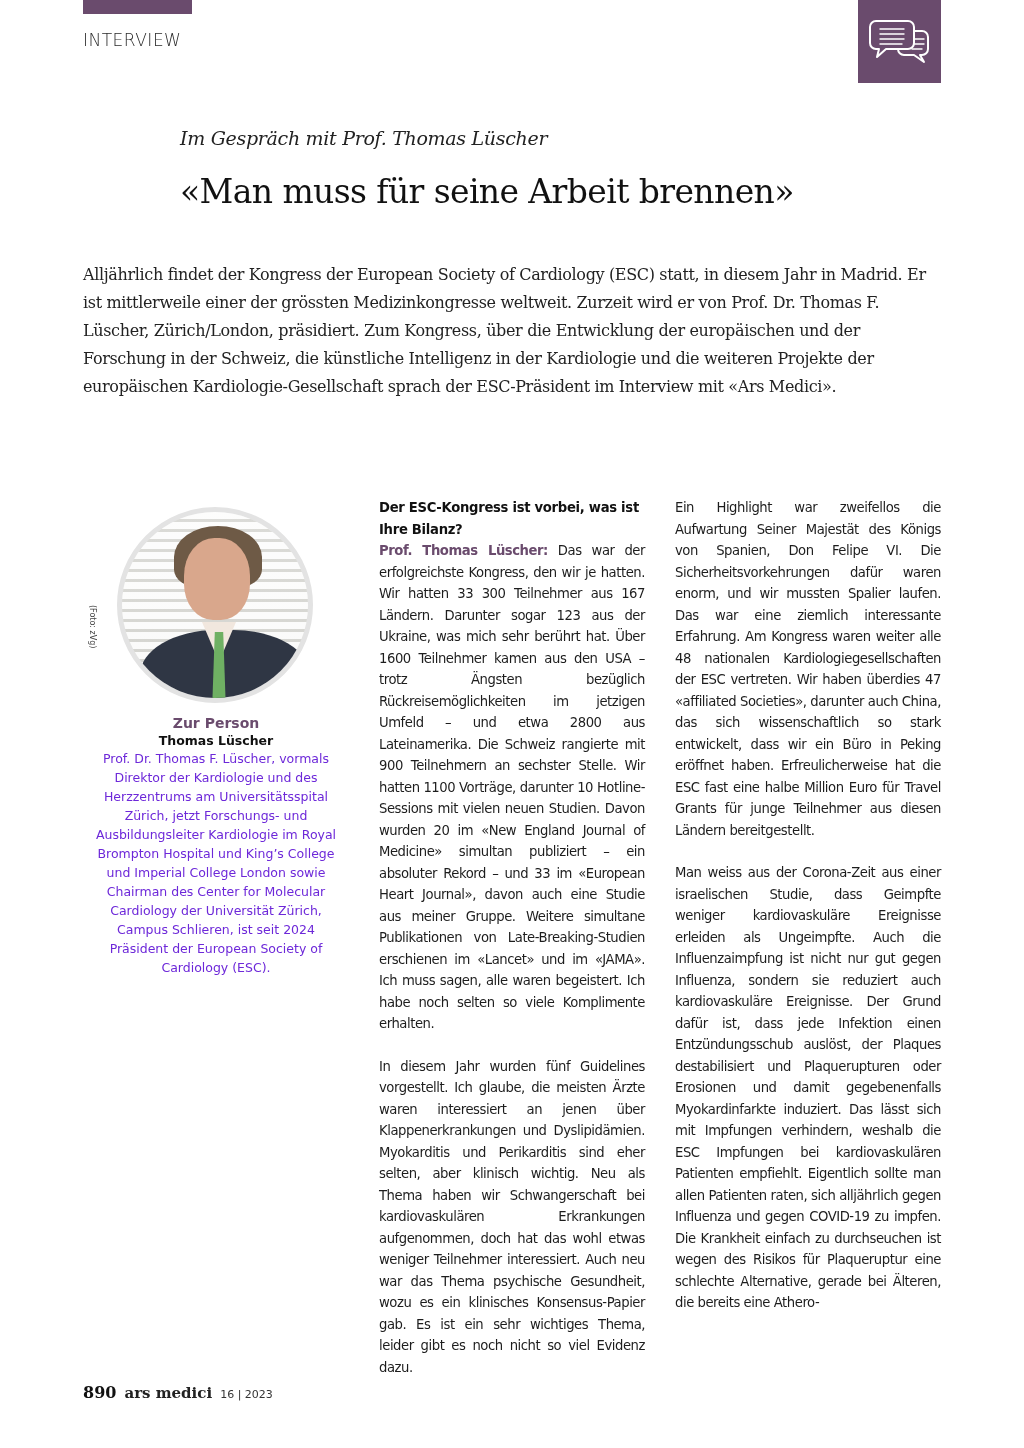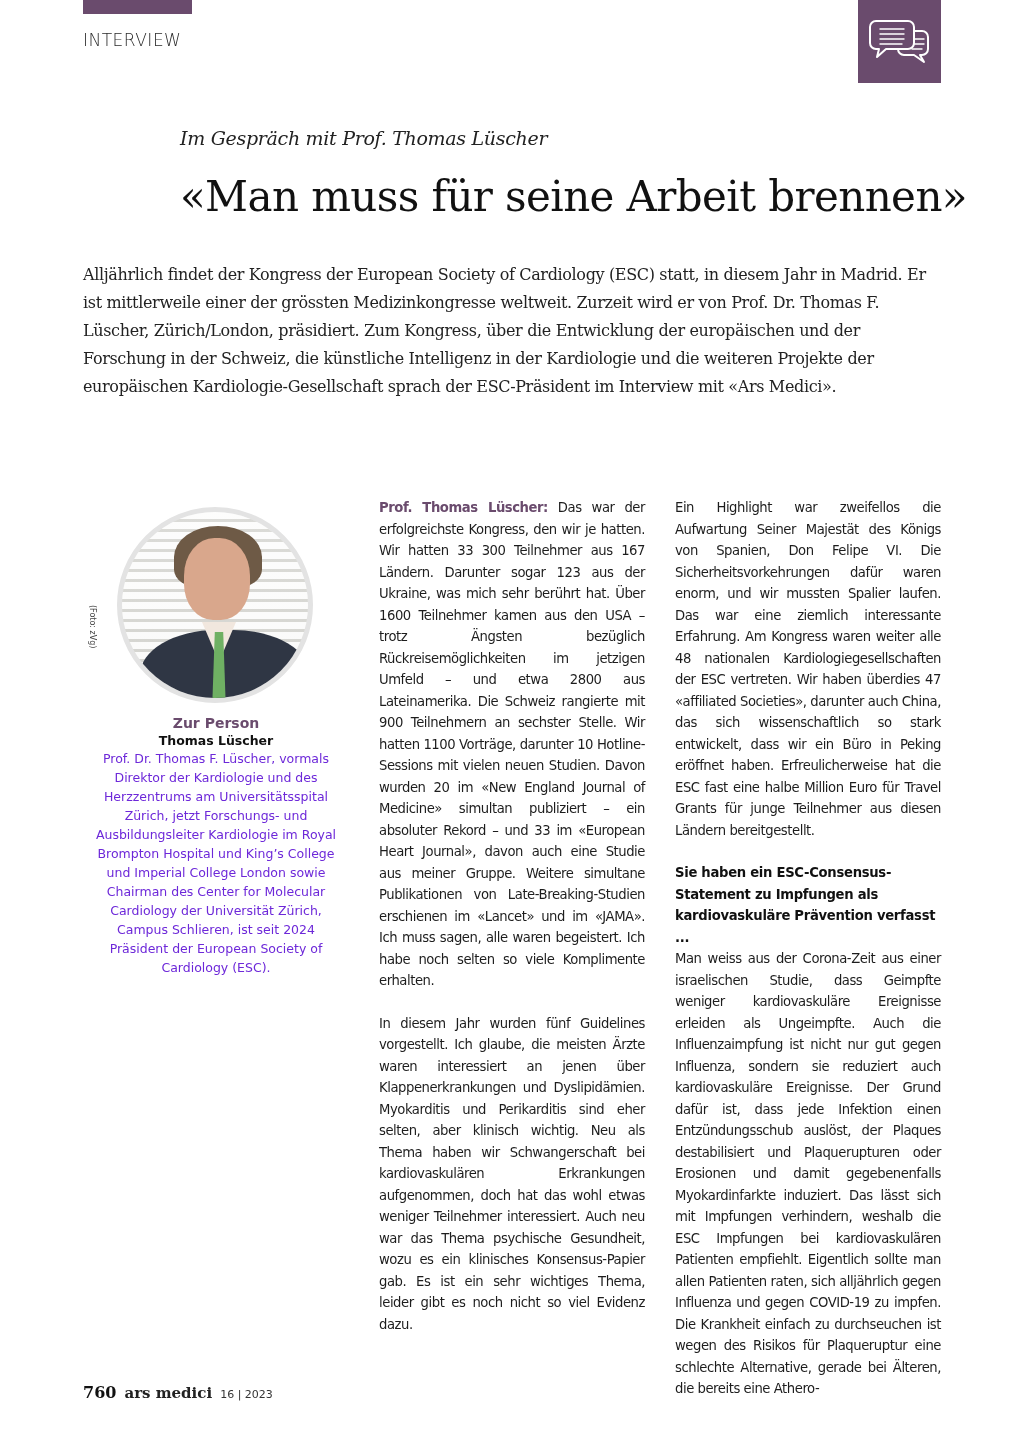--- a/index.html
+++ b/index.html
@@ -5,21 +5,21 @@
     * { box-sizing: border-box; margin: 0; padding: 0; }
     html, body { width: 1024px; height: 1448px; background: #ffffff; overflow: hidden; }
     body { position: relative; color: #1a1a1a; font-family: "DejaVu Sans", sans-serif; }
 
     .top-bar { position: absolute; left: 83px; top: 0; width: 109px; height: 14px; background: #6a4b6d; }
     .section-label { position: absolute; left: 83px; top: 30px; font-family: "DejaVu Sans", sans-serif; font-size: 17px; letter-spacing: 0.5px; color: #2a2a2a; font-weight: 300; }
 
     .icon-box { position: absolute; left: 858px; top: 0; width: 83px; height: 83px; background: #6a4b6d; display: flex; align-items: center; justify-content: center; }
 
     .kicker { position: absolute; left: 180px; top: 127px; font-family: "DejaVu Serif", serif; font-style: italic; font-size: 19px; color: #222; letter-spacing: -0.3px; }
-    .headline { position: absolute; left: 180px; top: 172px; font-family: "DejaVu Serif", serif; font-size: 42px; color: #111; letter-spacing: -0.6px; }
+    .headline { position: absolute; left: 180px; top: 172px; font-family: "DejaVu Serif", serif; font-size: 33px; color: #111; letter-spacing: -0.6px; }
 
     .lead { position: absolute; left: 83px; top: 261px; width: 860px; font-family: "DejaVu Serif", serif; font-size: 16px; line-height: 28px; color: #222; letter-spacing: -0.35px; }
 
     .sidebar { position: absolute; left: 95px; top: 505px; width: 242px; }
     .photo-wrap { position: relative; width: 242px; height: 200px; }
     .photo { position: absolute; left: 22px; top: 2px; width: 196px; height: 196px; border-radius: 50%; border: 5px solid #e3e3e3; overflow: hidden;
       background: linear-gradient(180deg, #f0f0ee 0%, #e9e9e6 45%, #dcdcd8 100%); }
     .blinds { position: absolute; inset: 0; background: repeating-linear-gradient(180deg, rgba(255,255,255,0.85) 0 7px, rgba(205,205,200,0.6) 7px 10px); }
     .face { position: absolute; left: 62px; top: 26px; width: 66px; height: 82px; border-radius: 46% 46% 44% 44%; background: #d9a78c; }
     .hair { position: absolute; left: 52px; top: 14px; width: 88px; height: 62px; border-radius: 50% 50% 30% 30%; background: #6e5a46; }
@@ -76,34 +76,34 @@
       <div class="face"></div>
     </div>
   </div>
   <div class="person-title">Zur Person</div>
   <div class="person-name">Thomas Lüscher</div>
   <div class="person-bio">Prof. Dr. Thomas F. Lüscher, vormals Direktor der Kardiologie und des Herzzentrums am Universitätsspital Zürich, jetzt Forschungs- und Ausbildungsleiter Kardiologie im Royal Brompton Hospital und King’s College und Imperial College London sowie Chairman des Center for Molecular Cardiology der Universität Zürich, Campus Schlieren, ist seit 2024 Präsident der European Society of Cardiology (ESC).</div>
 </aside>
 
 <div class="col col-2">
   <div class="block">
+    <div class="q">Der ESC-Kongress ist vorbei, was ist Ihre Bilanz?</div>
     <div><span class="speaker">Prof. Thomas Lüscher:</span><span> Das war der erfolgreichste Kongress, den wir je hatten. Wir hatten 33 300 Teilnehmer aus 167 Ländern. Darunter sogar 123 aus der Ukraine, was mich sehr berührt hat. Über 1600 Teilnehmer kamen aus den USA – trotz Ängsten bezüglich Rückreisemöglichkeiten im jetzigen Umfeld – und etwa 2800 aus Lateinamerika. Die Schweiz rangierte mit 900 Teilnehmern an sechster Stelle. Wir hatten 1100 Vorträge, darunter 10 Hotline-Sessions mit vielen neuen Studien. Davon wurden 20 im «New England Journal of Medicine» simultan publiziert – ein absoluter Rekord – und 33 im «European Heart Journal», davon auch eine Studie aus meiner Gruppe. Weitere simultane Publikationen von Late-Breaking-Studien erschienen im «Lancet» und im «JAMA». Ich muss sagen, alle waren begeistert. Ich habe noch selten so viele Komplimente erhalten.</span></div>
   </div>
   <div class="block">
     <div>In diesem Jahr wurden fünf Guidelines vorgestellt. Ich glaube, die meisten Ärzte waren interessiert an jenen über Klappenerkrankungen und Dyslipidämien. Myokarditis und Perikarditis sind eher selten, aber klinisch wichtig. Neu als Thema haben wir Schwangerschaft bei kardiovaskulären Erkrankungen aufgenommen, doch hat das wohl etwas weniger Teilnehmer interessiert. Auch neu war das Thema psychische Gesundheit, wozu es ein klinisches Konsensus-Papier gab. Es ist ein sehr wichtiges Thema, leider gibt es noch nicht so viel Evidenz dazu.</div>
   </div>
 </div>
 
 <div class="col col-3">
   <div class="block">
     <div>Ein Highlight war zweifellos die Aufwartung Seiner Majestät des Königs von Spanien, Don Felipe VI. Die Sicherheitsvorkehrungen dafür waren enorm, und wir mussten Spalier laufen. Das war eine ziemlich interessante Erfahrung. Am Kongress waren weiter alle 48 nationalen Kardiologiegesellschaften der ESC vertreten. Wir haben überdies 47 «affiliated Societies», darunter auch China, das sich wissenschaftlich so stark entwickelt, dass wir ein Büro in Peking eröffnet haben. Erfreulicherweise hat die ESC fast eine halbe Million Euro für Travel Grants für junge Teilnehmer aus diesen Ländern bereitgestellt.</div>
   </div>
   <div class="block">
-    <div class="q">Sie haben ein ESC-Consensus-Statement zu Impfungen als kardiovaskuläre Prävention verfasst ...</div>
     <div>Man weiss aus der Corona-Zeit aus einer israelischen Studie, dass Geimpfte weniger kardiovaskuläre Ereignisse erleiden als Ungeimpfte. Auch die Influenzaimpfung ist nicht nur gut gegen Influenza, sondern sie reduziert auch kardiovaskuläre Ereignisse. Der Grund dafür ist, dass jede Infektion einen Entzündungsschub auslöst, der Plaques destabilisiert und Plaquerupturen oder Erosionen und damit gegebenenfalls Myokardinfarkte induziert. Das lässt sich mit Impfungen verhindern, weshalb die ESC Impfungen bei kardiovaskulären Patienten empfiehlt. Eigentlich sollte man allen Patienten raten, sich alljährlich gegen Influenza und gegen COVID-19 zu impfen. Die Krankheit einfach zu durchseuchen ist wegen des Risikos für Plaqueruptur eine schlechte Alternative, gerade bei Älteren, die bereits eine Athero-</div>
   </div>
 </div>
 
 <div class="footer">
-  <span class="page-num">760</span>
+  <span class="page-num">890</span>
   <span class="mag">ars medici</span>
   <span class="issue">16 | 2023</span>
 </div>
 
 </body></html>

